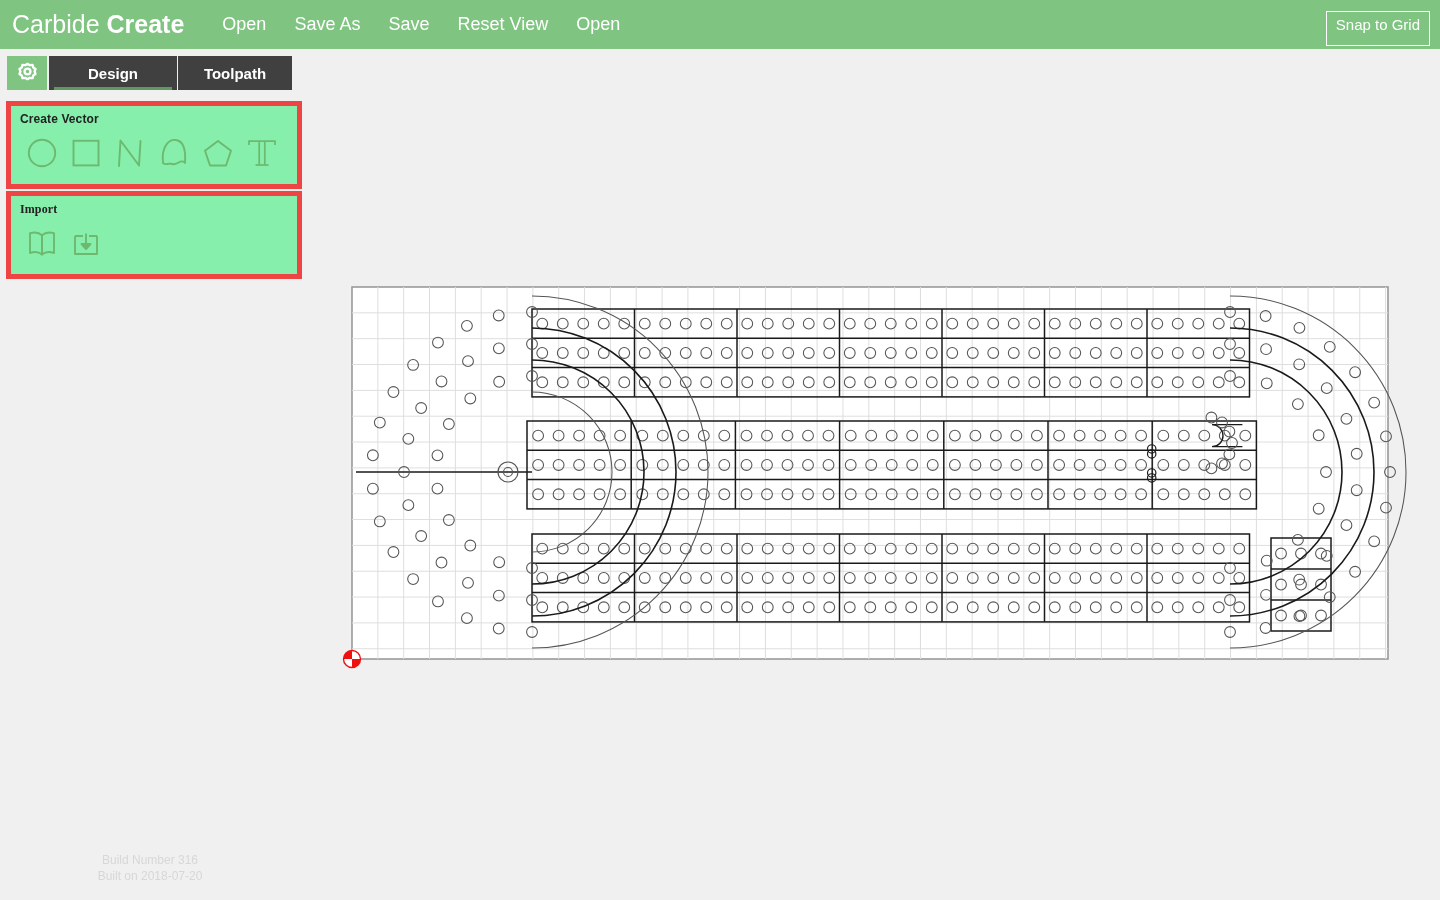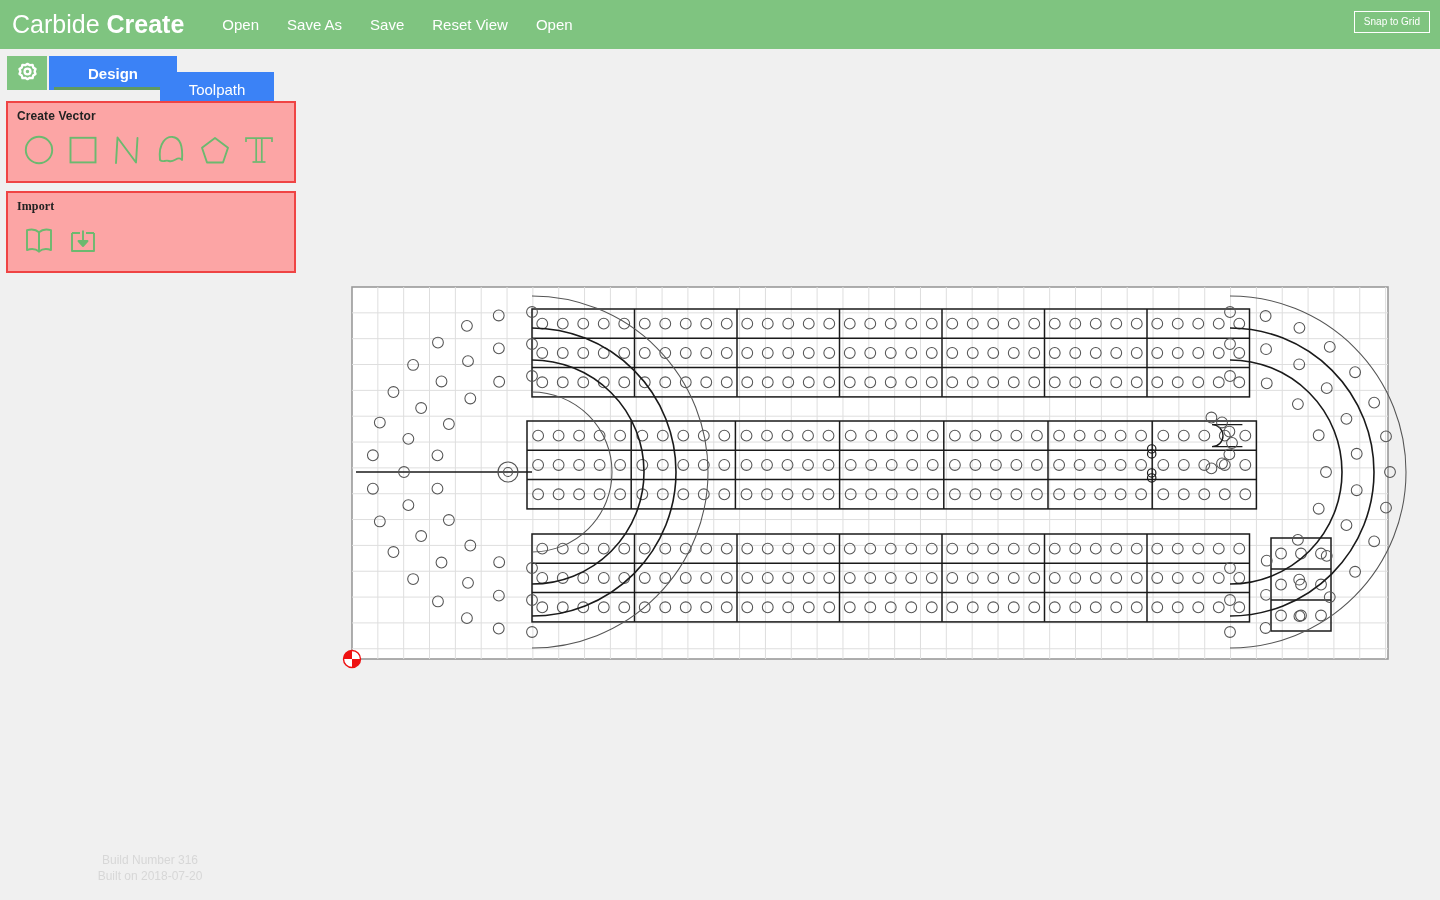--- a/index.html
+++ b/index.html
@@ -14,48 +14,48 @@
     position:absolute;left:0;top:0;width:1440px;height:49px;
     background:#7fc480;
     display:flex;align-items:center;
   }
   #brand{
     color:#ffffff;font-size:25px;line-height:25px;
     margin-left:12px;margin-right:24px;font-weight:400;white-space:nowrap;text-align:right;
   }
   #brand .bold{font-weight:700;}
   .menuitem{
-    color:#ffffff;font-size:15px;padding:6px 14px;white-space:nowrap;cursor:default;
+    color:#ffffff;font-size:18px;padding:6px 14px;white-space:nowrap;cursor:default;
   }
   #snapgrid{
     position:absolute;right:10px;top:11px;
-    color:#ffffff;font-size:10px;
+    color:#ffffff;font-size:15px;
     border:1px solid #ffffff;
-    padding:4px 9px 5px 9px;
+    padding:4px 9px 12px 9px;
     background:transparent;cursor:default;white-space:nowrap;
   }
   
   #tabstrip{position:absolute;left:0;top:49px;width:1440px;height:48px;}
   #gearbtn{
     position:absolute;left:7px;top:7px;width:40px;height:34px;
     background:#7fc480;display:flex;align-items:center;justify-content:center;cursor:default;
   }
   .tab{
-    position:absolute;top:7px;height:34px;background:#3b82f6;
+    position:absolute;top:7px;height:34px;background:#404040;
     color:#ffffff;font-size:15px;
     display:flex;align-items:center;justify-content:center;cursor:default;
   }
   #tab-design{left:49px;width:128px;font-weight:700;}
   #tab-design:after{
     content:"";position:absolute;left:5px;right:5px;bottom:0;height:3px;background:#5f9960;
   }
-  #tab-toolpath{left:160px;width:114px;font-weight:400;margin-top:16px;}
+  #tab-toolpath{left:178px;width:114px;font-weight:700;}
   
   .panel{
-    position:absolute;left:6px;background:#fca5a5;border:2px solid #ef4444;
+    position:absolute;left:6px;background:#86efac;border:5px solid #ef4444;
   }
   #panel-create{top:101px;width:286px;height:78px;}
   #panel-import{top:191px;width:286px;height:78px;font-family:Liberation Serif, serif;}
   .panel-title{
     position:absolute;left:9px;top:6px;font-size:12px;color:#222222;font-weight:700;
     letter-spacing:0.1px;
   }
   .tool-row{position:absolute;left:9px;top:26px;display:flex;align-items:center;}
   .tool{
     width:44px;height:42px;display:flex;align-items:center;justify-content:center;cursor:default;

